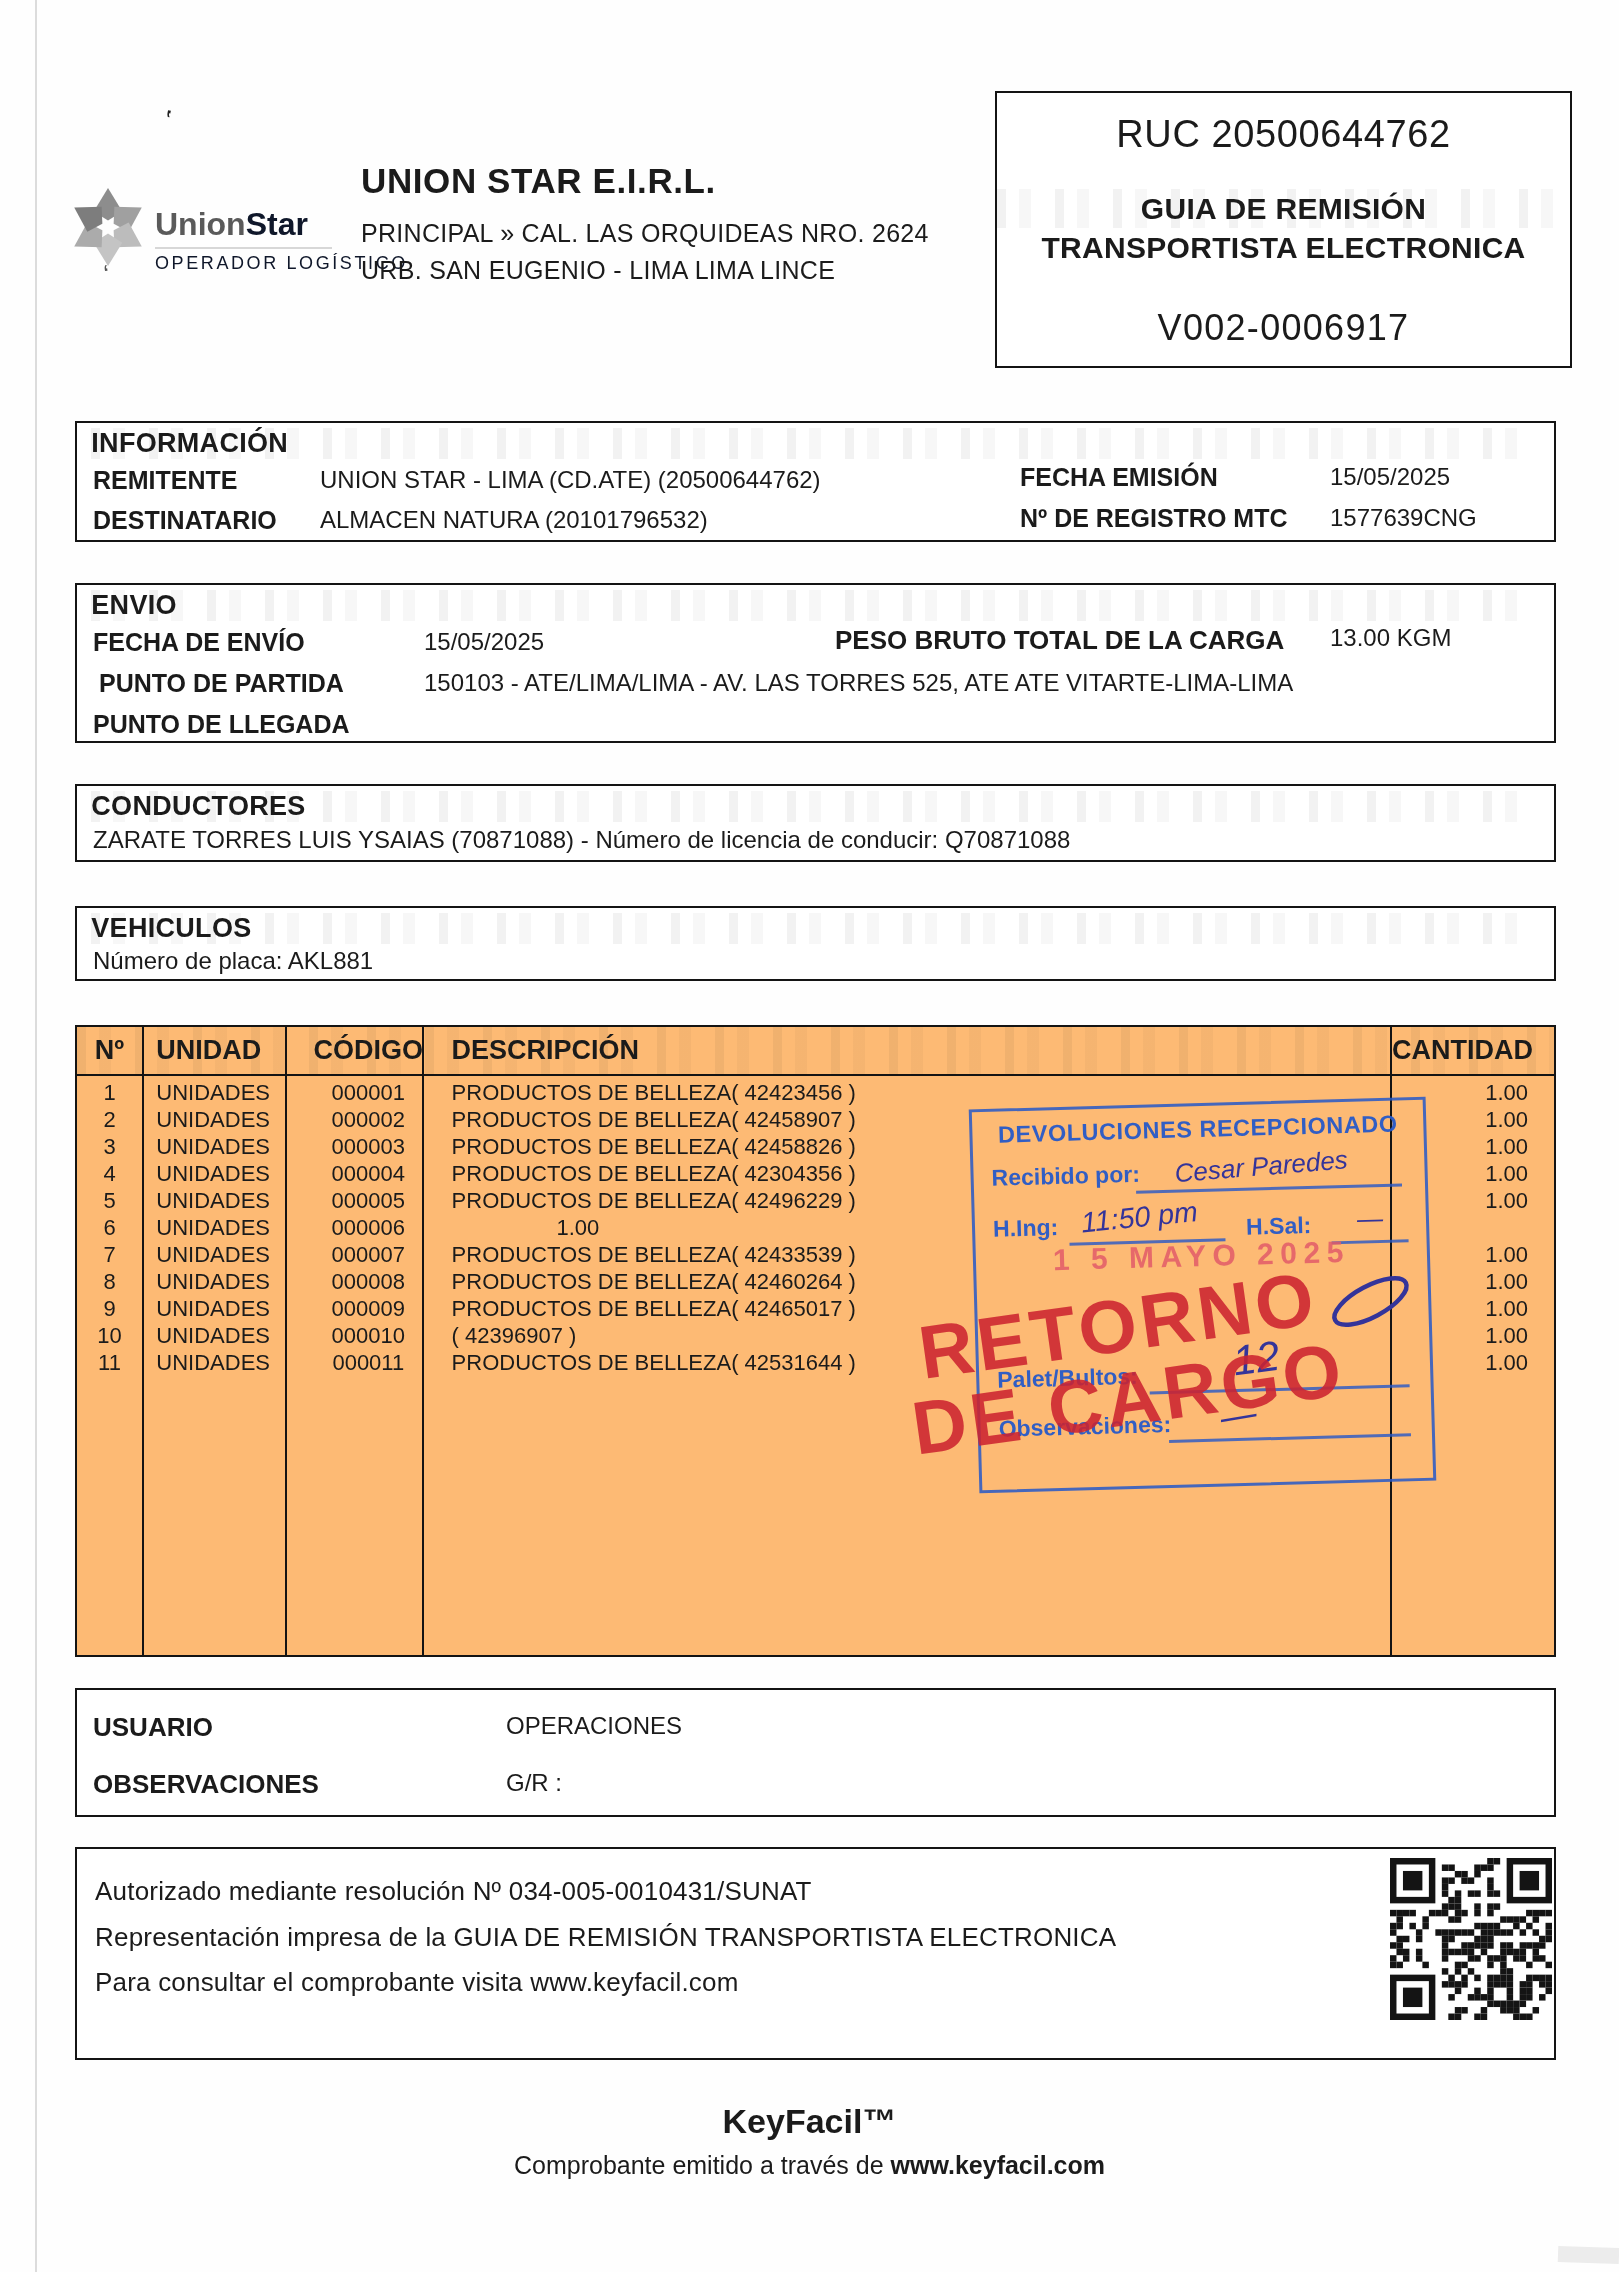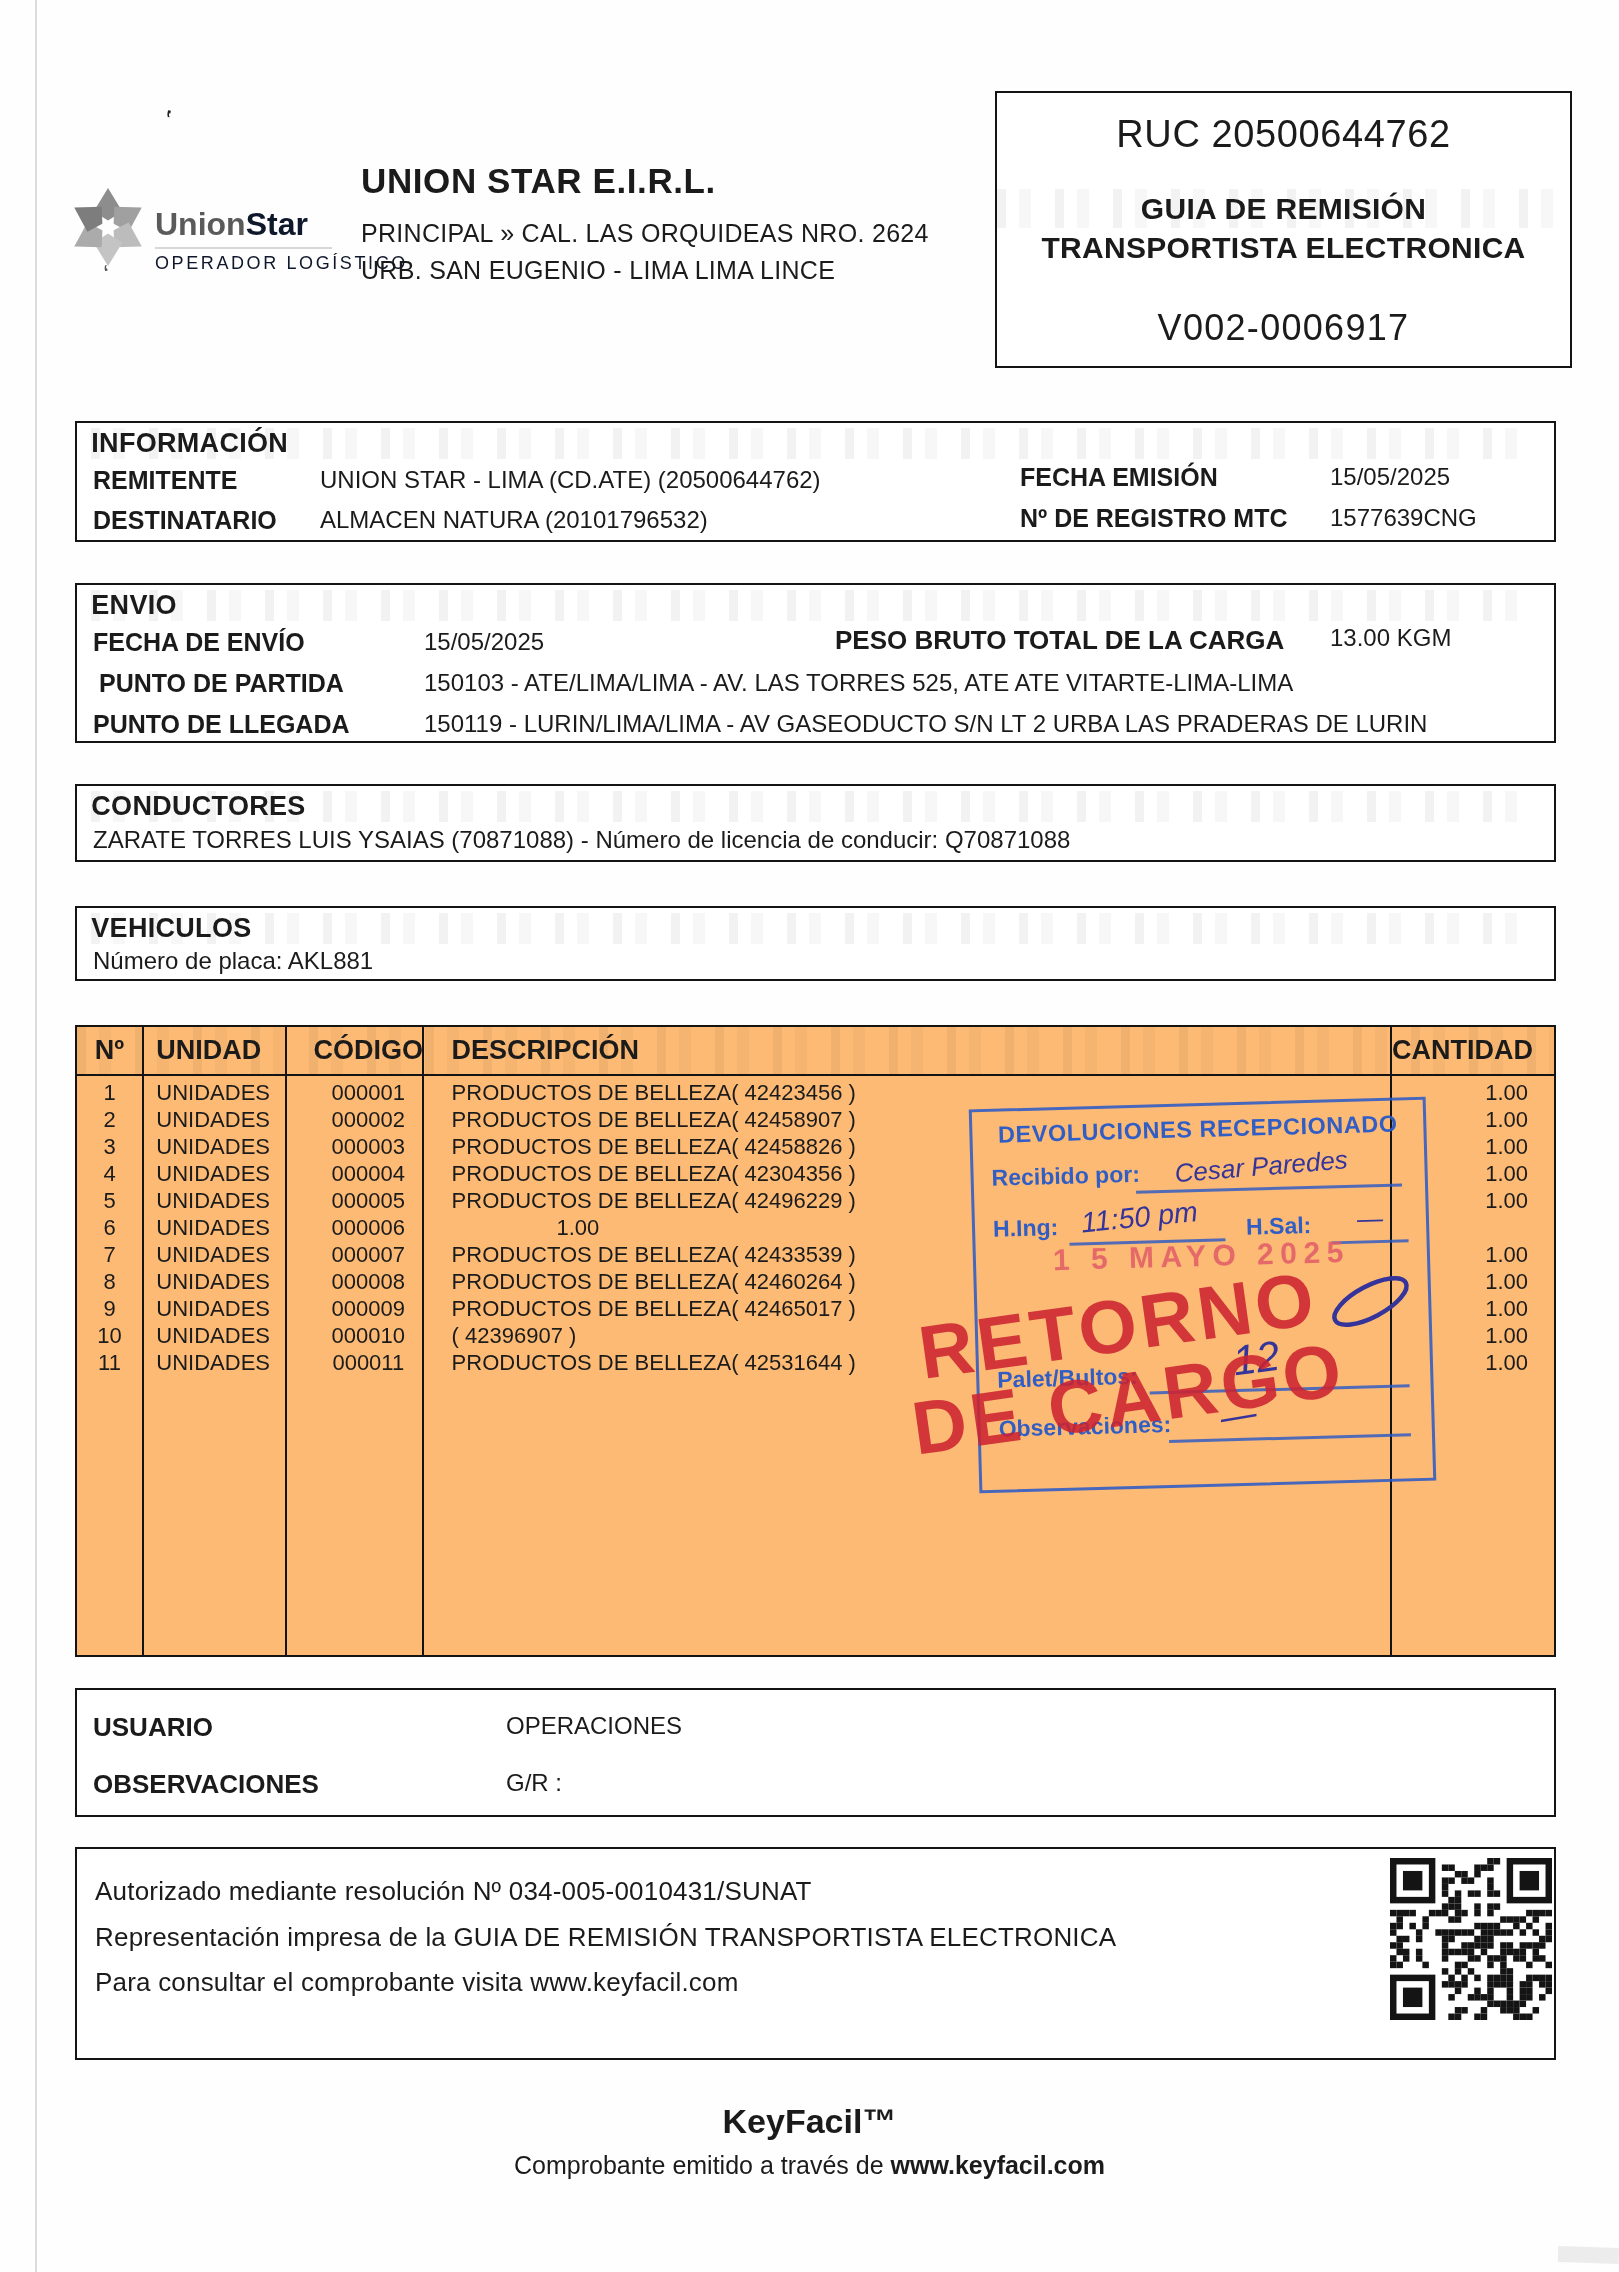--- a/index.html
+++ b/index.html
@@ -123,21 +123,20 @@
 
   <div class="abs box" style="left:75px; top:583px; width:1477px; height:156px;">
     <div class="abs section-title noise" style="left:14.3px; top:5.2px; right:14.3px;">ENVIO</div>
     <div class="abs lbl" style="left:16px; top:43px;">FECHA DE ENVÍO</div>
     <div class="abs val" style="left:347px; top:43px;">15/05/2025</div>
     <div class="abs lbl" style="left:758px; top:40px; font-size:26px;">PESO BRUTO TOTAL DE LA CARGA</div>
     <div class="abs val" style="left:1253px; top:39px;">13.00 KGM</div>
     <div class="abs lbl" style="left:22px; top:84px;">PUNTO DE PARTIDA</div>
     <div class="abs val" style="left:347px; top:84px;">150103 - ATE/LIMA/LIMA - AV. LAS TORRES 525, ATE ATE VITARTE-LIMA-LIMA</div>
     <div class="abs lbl" style="left:16px; top:125px;">PUNTO DE LLEGADA</div>
-    <div class="abs val" style="left:347px; top:125px;">150119 - LURIN/LIMA/LIMA - AV GASEODUCTO S/N LT 2 URBA LAS PRADERAS DE LURIN</div>
   </div>
 
   <div class="abs box" style="left:75px; top:784px; width:1477px; height:74px;">
     <div class="abs section-title noise" style="left:14.3px; top:5.2px; right:14.3px;">CONDUCTORES</div>
     <div class="abs val" style="left:16px; top:40px;">ZARATE TORRES LUIS YSAIAS (70871088) - Número de licencia de conducir: Q70871088</div>
   </div>
 
   <div class="abs box" style="left:75px; top:906px; width:1477px; height:71px;">
     <div class="abs section-title noise" style="left:14.3px; top:5.2px; right:14.3px;">VEHICULOS</div>
     <div class="abs val" style="left:16px; top:39px;">Número de placa: AKL881</div>

